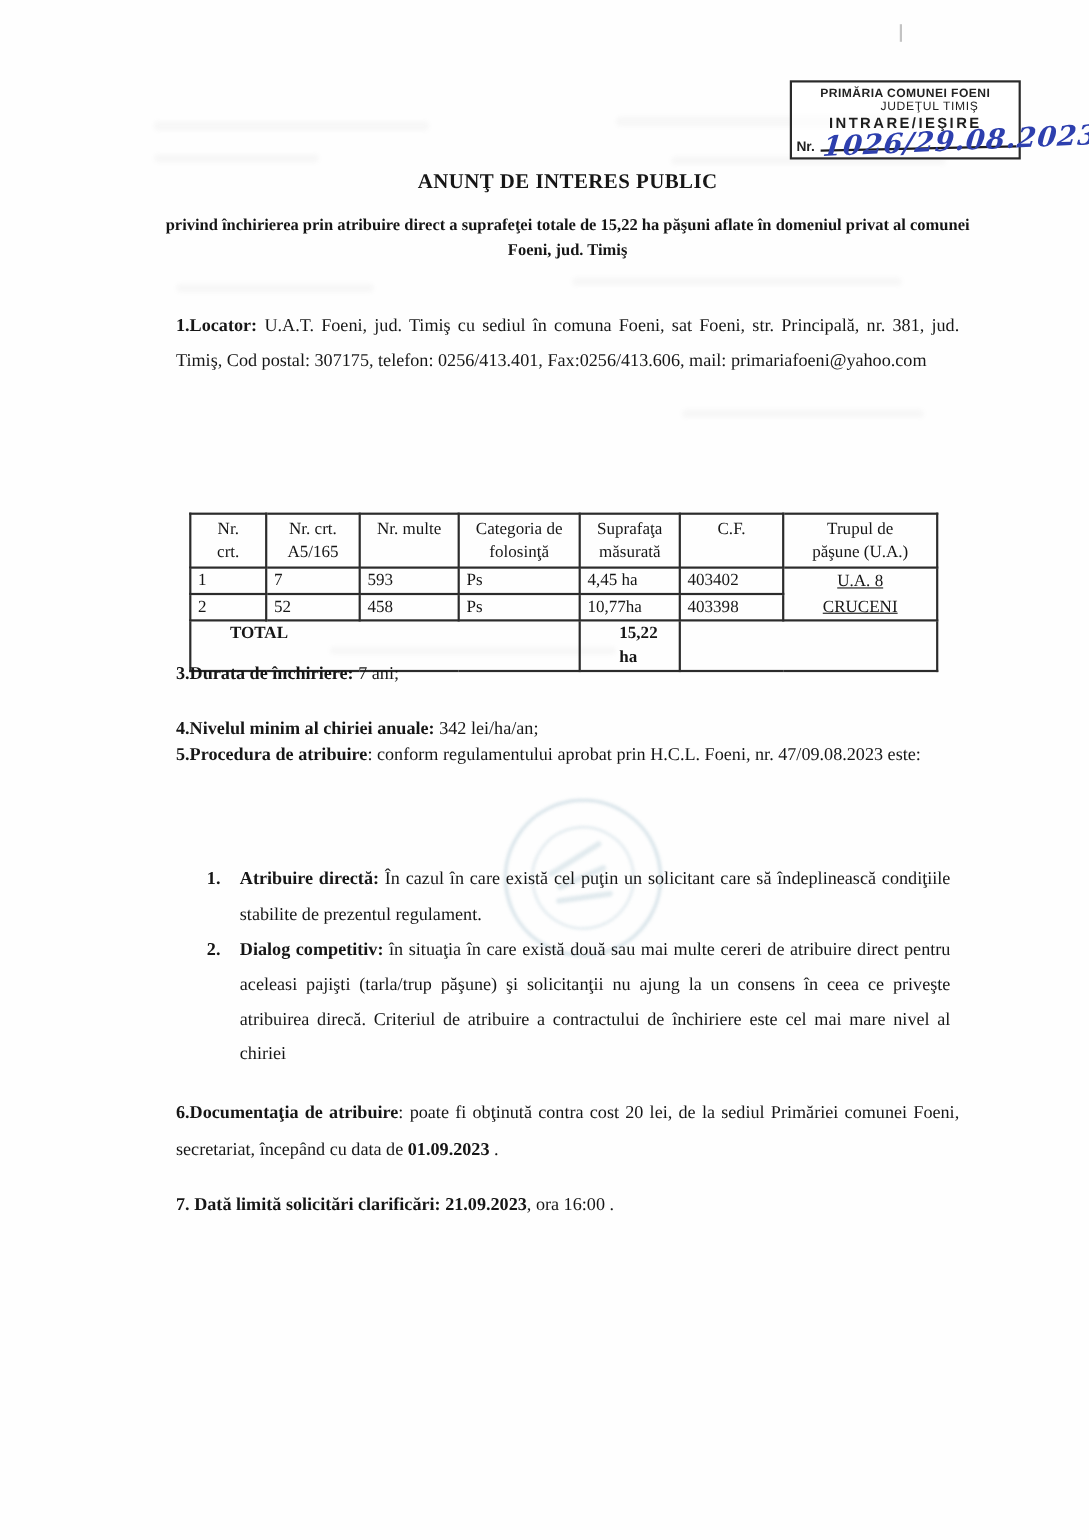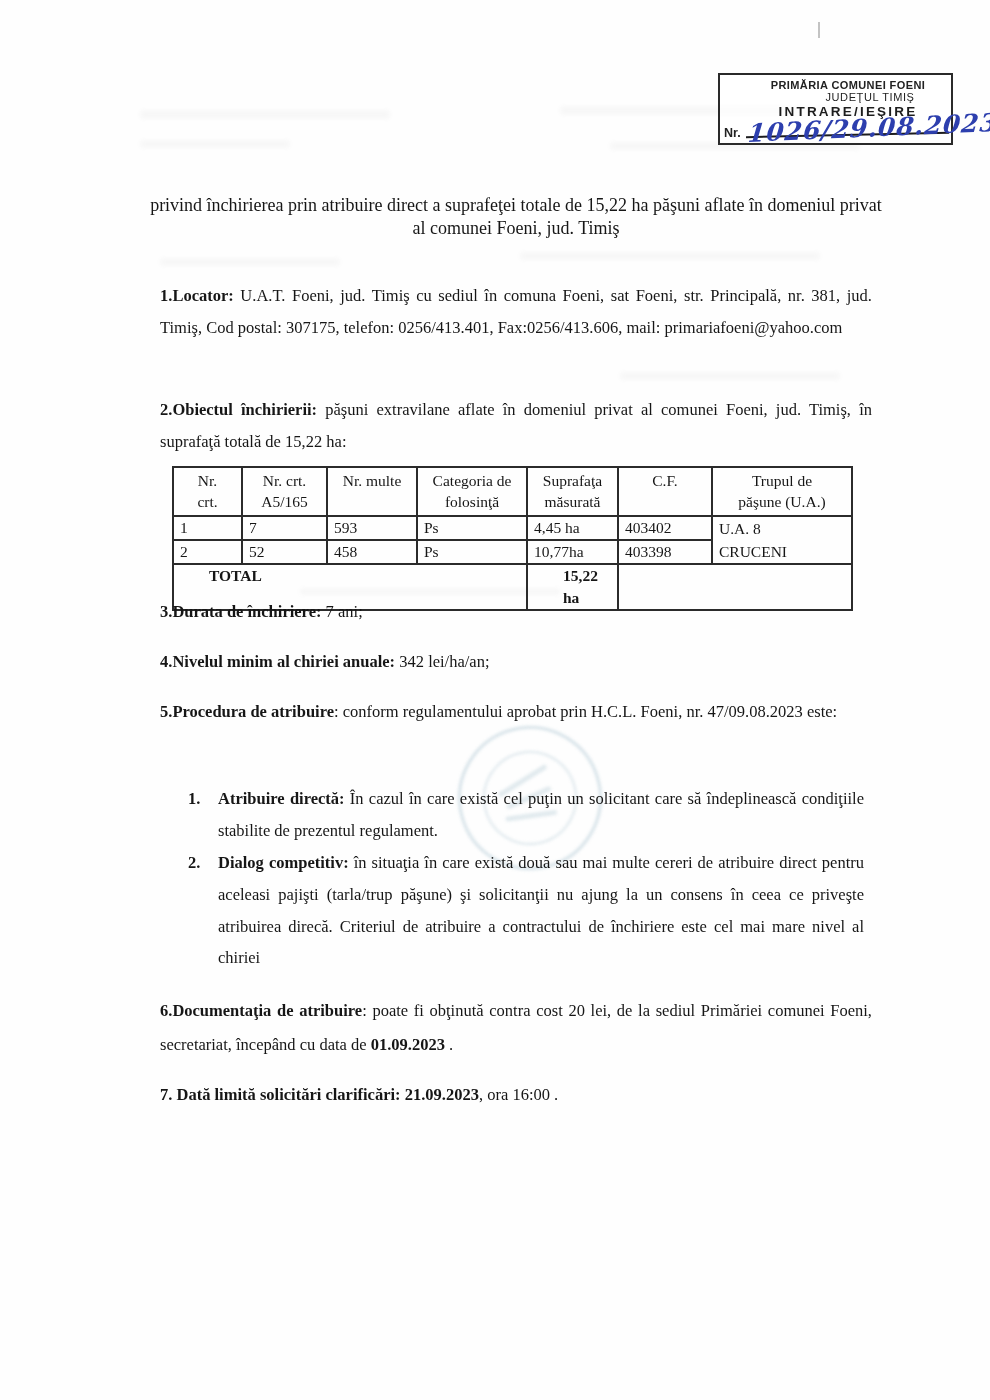--- a/index.html
+++ b/index.html
@@ -5,63 +5,63 @@
   html,body{margin:0;padding:0;background:#e8e8e8;}
   .page{
     position:relative;width:990px;height:1400px;background:#fefefe;
     margin:0 auto;overflow:hidden;
     font-family:"Liberation Serif", serif;color:#161616;
   }
   
   .stamp{
     position:absolute;left:718px;top:73px;width:206px;height:68px;
     border:2px solid #2a2a2a;background:rgba(255,255,255,.6);
-    font-family:"Liberation Sans", sans-serif;text-align:center;padding-left:25px;
+    font-family:"Liberation Sans", sans-serif;text-align:center;
   }
   .stamp .s1{margin-top:4px;font-size:11px;font-weight:bold;letter-spacing:.4px;color:#222;}
   .stamp .s2{font-size:11px;font-weight:normal;letter-spacing:.6px;color:#222;margin-left:44px;}
   .stamp .s3{font-size:13.5px;font-weight:bold;letter-spacing:2.2px;color:#1d1d1d;margin-top:1px;text-align:center;}
   .stamp .nr{position:absolute;left:4px;bottom:3px;font-size:12.5px;font-weight:bold;color:#222;}
   .stamp .rule{position:absolute;left:26px;right:2px;bottom:7px;height:2px;background:#1c1c1e;transform:rotate(-1.2deg);}
   .stamp .hand{
     position:absolute;left:28px;bottom:-1px;width:176px;
     font-family:"DejaVu Serif", serif;font-style:italic;font-size:25px;font-weight:bold;
     letter-spacing:1px;text-align:left;white-space:nowrap;
     transform:rotate(-2.5deg) skewX(-8deg);
   }
   
   .title{position:absolute;left:160px;top:155px;width:712px;text-align:center;
          font-size:19px;font-weight:bold;letter-spacing:.4px;}
   .subtitle{position:absolute;left:150px;top:194px;width:732px;text-align:center;
-            font-size:18px;font-weight:normal;line-height:23px;}
+            font-size:15px;font-weight:bold;line-height:23px;}
   
   .para{position:absolute;left:160px;width:712px;margin:0;
         font-size:16.5px;line-height:32px;text-align:justify;}
   .para b{font-weight:bold;}
   .p1{top:280px;}
   .p2{top:394px;}
   .s3{top:596px;}
   .s4{top:646px;}
-  .s5{top:695px;line-height:33px;}
+  .s5{top:669px;line-height:33px;}
   .s6{top:994px;line-height:34px;}
   .s7{top:1079px;}
   
   .li{position:absolute;left:188px;width:676px;font-size:16.5px;line-height:31.8px;}
   .li .num{position:absolute;left:0;top:0;font-weight:bold;}
   .li .li-text{margin-left:30px;width:646px;text-align:justify;}
   .li1{top:783px;}
   .li2{top:847px;}
   
   table.parcels{position:absolute;left:172px;top:466px;border-collapse:collapse;table-layout:fixed;}
   table.parcels th,table.parcels td{border:2px solid #2b2b2b;font-size:15.5px;overflow:hidden;}
   table.parcels th{font-weight:normal;text-align:center;vertical-align:top;
                    white-space:pre-line;line-height:21px;padding:2px 2px 1px;height:44px;}
   table.parcels td{vertical-align:top;padding:0 6px;height:21px;line-height:22px;}
   td.c-num{padding-left:10px;}
-  td.merged{text-align:left;vertical-align:middle;padding:0;}
+  td.merged{text-align:center;vertical-align:middle;padding:0;text-decoration:underline;}
   td.merged div{line-height:23px;}
   tr.total td{font-weight:bold;padding-left:35px;}
   td.bold{font-weight:bold;}
   
   .smudge{position:absolute;background:#8a8a8a;opacity:.055;border-radius:4px;filter:blur(2px);}
   .tickmark{position:absolute;left:818px;top:22px;width:2px;height:16px;background:#555;opacity:.35;}
   .seal{position:absolute;left:458px;top:726px;width:138px;height:138px;border-radius:50%;
         border:3px solid rgba(62,118,150,.20);filter:blur(1.6px);transform:rotate(-14deg);}
   .seal .inner{position:absolute;left:22px;top:22px;right:22px;bottom:22px;border-radius:50%;
                border:2px solid rgba(62,118,150,.17);}
@@ -94,25 +94,25 @@
 
   <div class="stamp">
     <div class="s1">PRIMĂRIA COMUNEI FOENI</div>
     <div class="s2">JUDEŢUL TIMIŞ</div>
     <div class="s3">INTRARE/IEŞIRE</div>
     <div class="nr">Nr.</div>
     <div class="rule"></div>
     <div class="hand" style="color:#2d3fae;">1026/29.08.2023</div>
   </div>
 
+  <div class="title">ANUNŢ DE INTERES PUBLIC</div>
   <div class="subtitle">privind închirierea prin atribuire direct a suprafeţei totale de 15,22 ha păşuni aflate în domeniul privat al comunei Foeni, jud. Timiş</div>
 
   <p class="para p1"><b>1.Locator:</b><span> U.A.T. Foeni, jud. Timiş cu sediul în comuna Foeni, sat Foeni, str. Principală, nr. 381, jud. Timiş, Cod postal: 307175, telefon: 0256/413.401, Fax:0256/413.606, mail: primariafoeni@yahoo.com</span></p>
 
-  <p class="para p2"><b>2.Obiectul închirierii:</b><span> păşuni extravilane aflate în domeniul privat al comunei Foeni, jud. Timiş, în suprafaţă totală de 15,22 ha:</span></p>
 
   <table class="parcels">
     <colgroup>
       <col style="width:69px">
         <col style="width:85px">
         <col style="width:90px">
       <col style="width:110px">
         <col style="width:91px">
         <col style="width:94px">
         <col style="width:140px">

